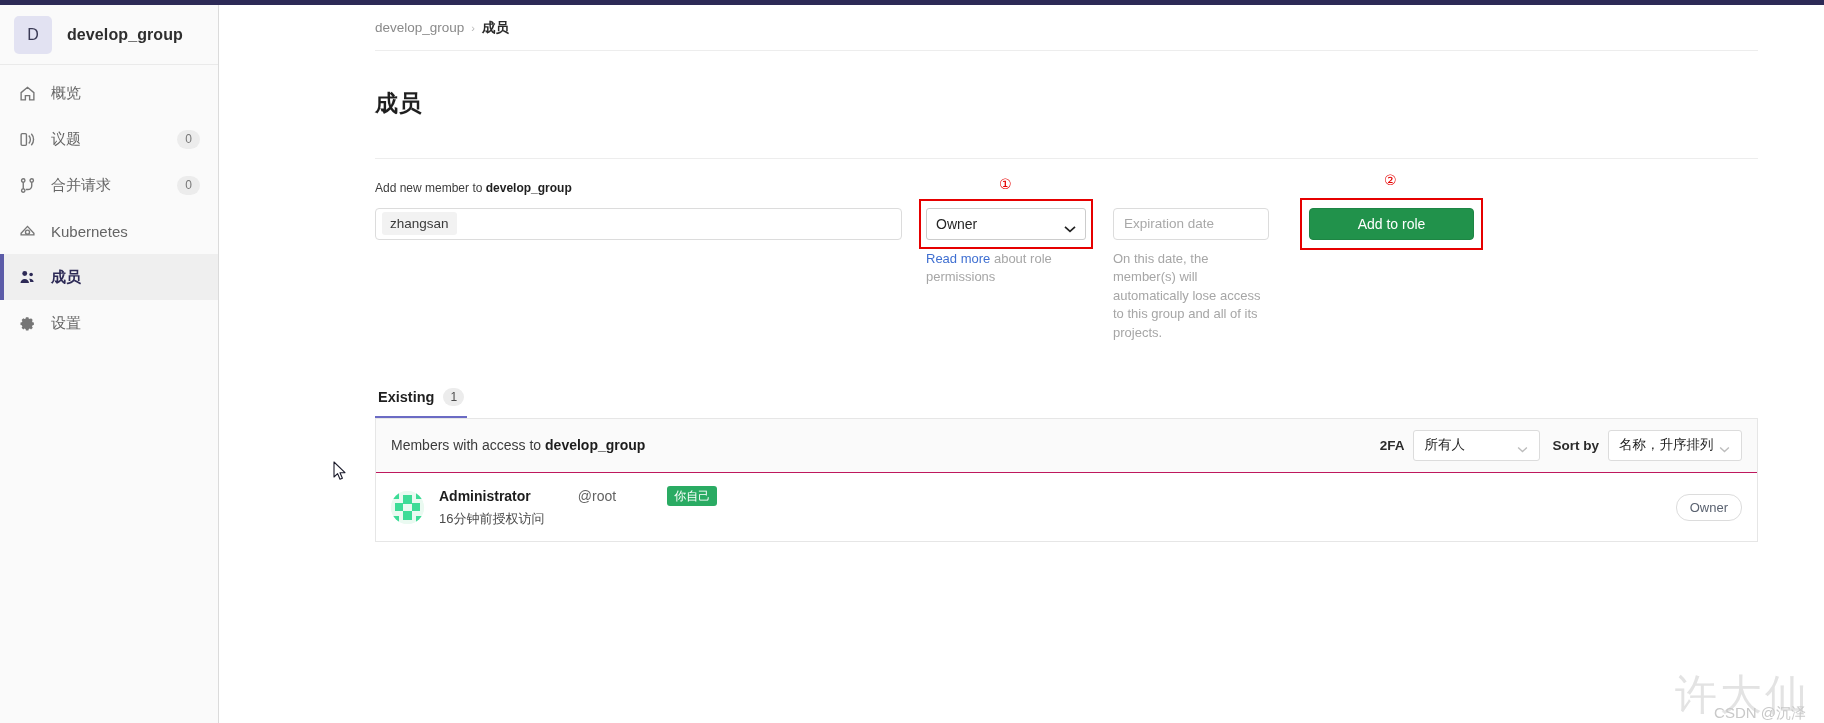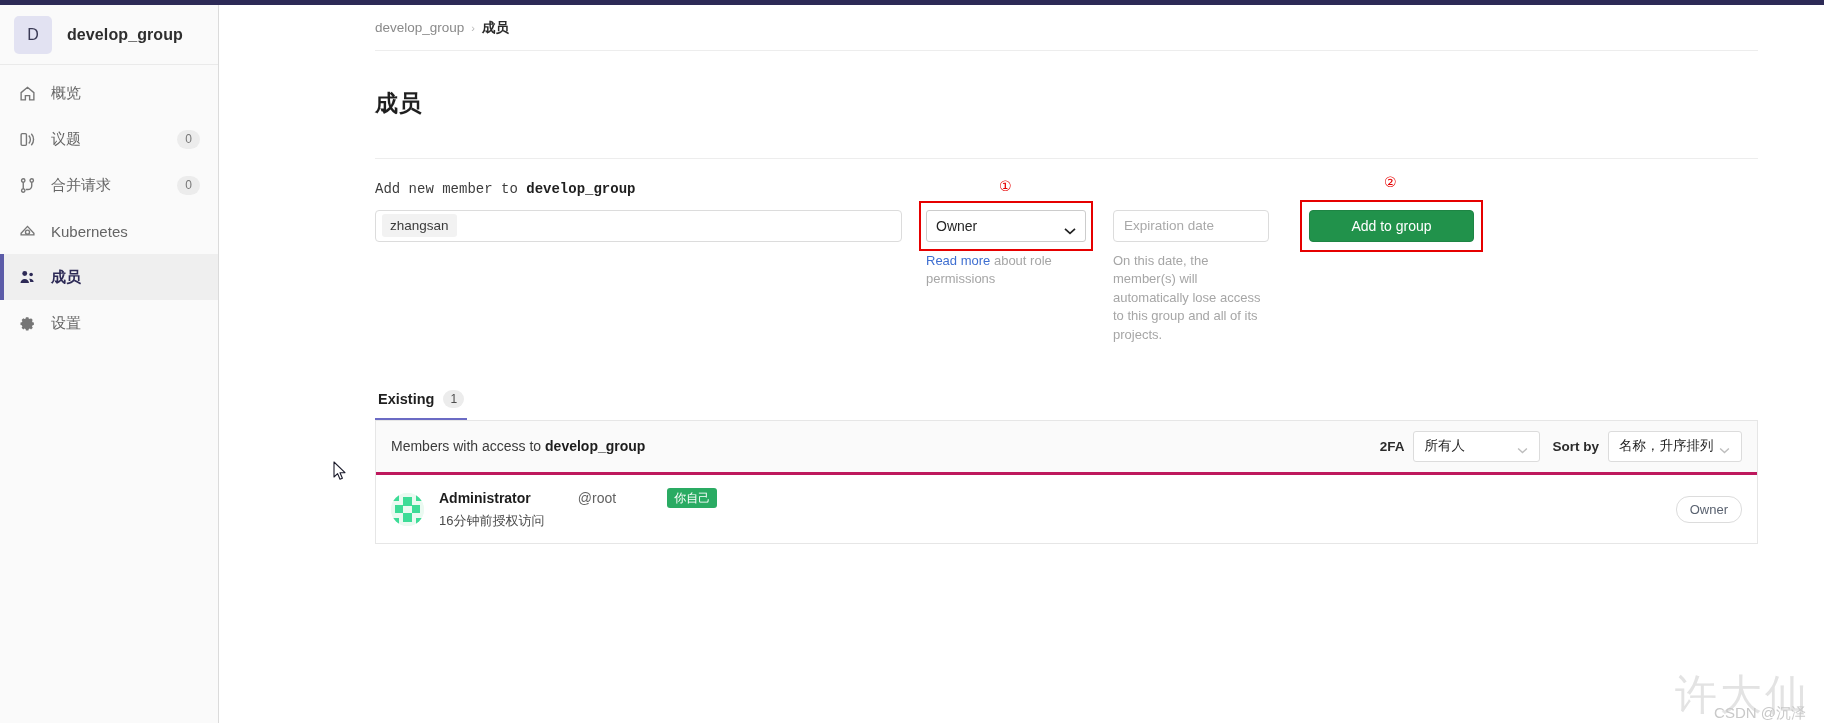--- a/index.html
+++ b/index.html
@@ -115,24 +115,23 @@
 
   .page-title {
     font-size: 23px;
     font-weight: bold;
     color: #1f1f1f;
     padding: 22px 0 23px 0;
     letter-spacing: .5px;
   }
 
   .add-label {
-    font-size: 14px;
+    font-size: 12px;
     color: #3d3d3d;
     padding: 22px 0 13px 0;
-    font-family: Liberation Mono, monospace;
   }
   .add-label b { font-weight: bold; color: #1f1f1f; }
 
   .form-row { display: flex; align-items: flex-start; }
 
   .col-search { width: 527px; flex: 0 0 auto; }
   .col-role   { width: 160px; flex: 0 0 auto; margin-left: 24px; position: relative; }
   .col-exp    { width: 156px; flex: 0 0 auto; margin-left: 27px; }
   .col-btn    { width: 165px; flex: 0 0 auto; margin-left: 40px; position: relative; }
 
@@ -266,21 +265,21 @@
   }
 
   
   .panel {
     border: 1px solid #e6e6e6;
     border-top: none;
     background: #fff;
   }
   .panel-head {
     background: #fafafa;
-    border-bottom: 3px solid #be185d;
+    border-bottom: 1px solid #be185d;
     height: 54px;
     display: flex; align-items: center;
     padding: 0 15px 1px 15px;
   }
   .panel-head-title {
     font-size: 14px; color: #3b3b3b;
     flex: 1 1 auto;
   }
   .panel-head-title b { font-weight: bold; color: #1d1d1d; }
 
@@ -538,21 +537,21 @@
         </div>
 
         <div class="col-exp">
           <input class="textinput" type="text" placeholder="Expiration date" style="">
           <div class="exp-note">On this date, the member(s) will automatically lose access to this group and all of its projects.</div>
         </div>
 
         <div class="col-btn">
           <div class="marker m2">②</div>
           <div class="redbox btn"></div>
-          <button class="btn-add">Add to group</button>
+          <button class="btn-add">Add to role</button>
         </div>
 
       </div>
 
       <div class="tabs-wrap">
         <div class="tabs">
           <div class="tab active">
             <span>Existing</span>
             <span class="tcnt">1</span>
           </div>

